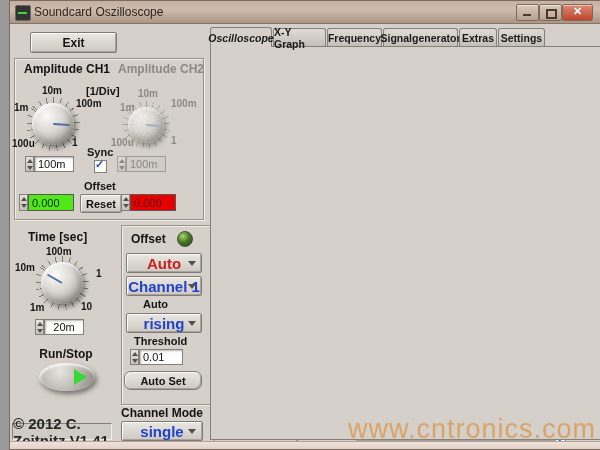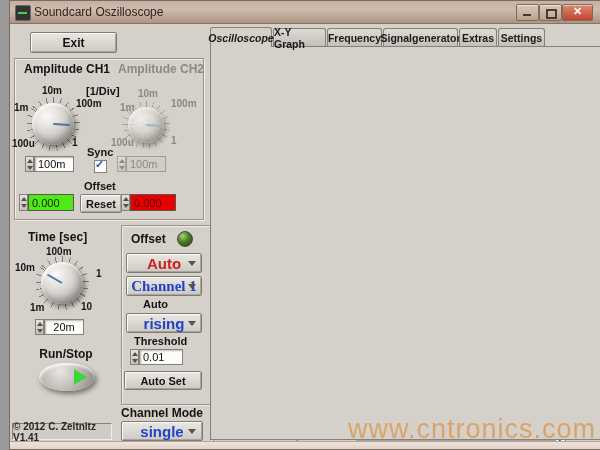--- a/index.html
+++ b/index.html
@@ -1,21 +1,21 @@
 <!DOCTYPE html>
 <html><head>
 <meta charset="utf-8">
 <style>
   html,body{margin:0;padding:0;}
   body{font-family:"Liberation Sans",sans-serif;background:#9a9a9a;}
   #window{position:relative;width:600px;height:450px;background:#d5d1ca;overflow:hidden;
           border:1px solid #7c6a5d;box-sizing:border-box;margin-left:9px;}
   .a{position:absolute;}
   .lbl{font-weight:bold;color:#141414;white-space:nowrap;}
-  .f9{font-size:10px;}.f10{font-size:10px;}.f11{font-size:11px;}.f12{font-size:12px;}
+  .f9{font-size:15px;}.f10{font-size:10px;}.f11{font-size:11px;}.f12{font-size:12px;}
   .dis{color:#8d8981 !important;}
   .ctr{display:flex;align-items:center;justify-content:center;}
 
   
   #titlebar{left:0;top:0;width:600px;height:22px;
     background:linear-gradient(180deg,#c5b0a2 0%,#cfbcae 40%,#ab9484 100%);
     border-bottom:1px solid #8a7565;}
   #title-text{left:24px;top:4px;font-size:12px;color:#2e261e;}
   .winbtn{top:3px;height:15px;border-radius:2px;border:1px solid #7d6a5a;
     box-shadow:inset 0 1px 0 rgba(255,255,255,.5);}
@@ -199,39 +199,39 @@
   </div>
 
   <div class="a groupbox" style="left:111px;top:224px;width:88px;height:178px;"></div>
   <div class="a lbl f12" style="left:121px;top:231px;">Offset</div>
   <div class="a led" style="left:167px;top:230px;width:14px;height:14px;"></div>
 
   <div class="a raised dd" style="left:116px;top:252px;width:74px;height:18px;color:#cc2020;">
     <span>Auto</span>
     <span class="ddarrow" style="right:5px;top:7px;"></span>
   </div>
-  <div class="a raised dd" style="left:116px;top:275px;width:74px;height:18px;color:#2143cc;font-family:Liberation Serif, serif;">
+  <div class="a raised dd" style="left:116px;top:275px;width:74px;height:18px;color:#2143cc;">
     <span>Channel 1</span>
     <span class="ddarrow" style="right:5px;top:7px;"></span>
   </div>
 
   <div class="a lbl f11" style="left:133px;top:297px;">Auto</div>
   <div class="a raised dd" style="left:116px;top:312px;width:74px;height:18px;color:#2143cc;">
     <span>rising</span>
     <span class="ddarrow" style="right:5px;top:7px;"></span>
   </div>
 
   <div class="a lbl f11" style="left:124px;top:334px;">Threshold</div>
   <div class="a spin" style="left:120px;top:348px;height:16px;">
       <i class="up"></i>
       <i class="dn"></i>
     </div>
   <div class="a sunken field" style="left:129px;top:348px;width:44px;height:16px;">0.01</div>
 
-  <div class="a raised ctr lbl f11" style="left:114px;top:370px;width:76px;height:17px;">Auto Set</div>
+  <div class="a raised ctr lbl f11" style="left:114px;top:370px;width:76px;height:17px;border-radius:7px;">Auto Set</div>
 
   <div class="a raised dd" style="left:111px;top:420px;width:80px;height:18px;color:#2143cc;">
     <span>single</span>
     <span class="ddarrow" style="right:6px;top:7px;"></span>
   </div>
   <div class="a lbl f12" style="left:111px;top:405px;width:80px;text-align:center;">Channel Mode</div>
 
   <div class="a ctr f9" style="left:2px;top:422px;width:98px;height:15px;font-weight:bold;color:#262626;background:#cfccc5;border:1px solid;border-color:#84807a #f0eee9 #f0eee9 #84807a;">© 2012  C. Zeitnitz V1.41</div>
 
   <div class="a chswatch" style="left:206px;top:54px;background:linear-gradient(#6ef02a,#3cb50c);"></div>

